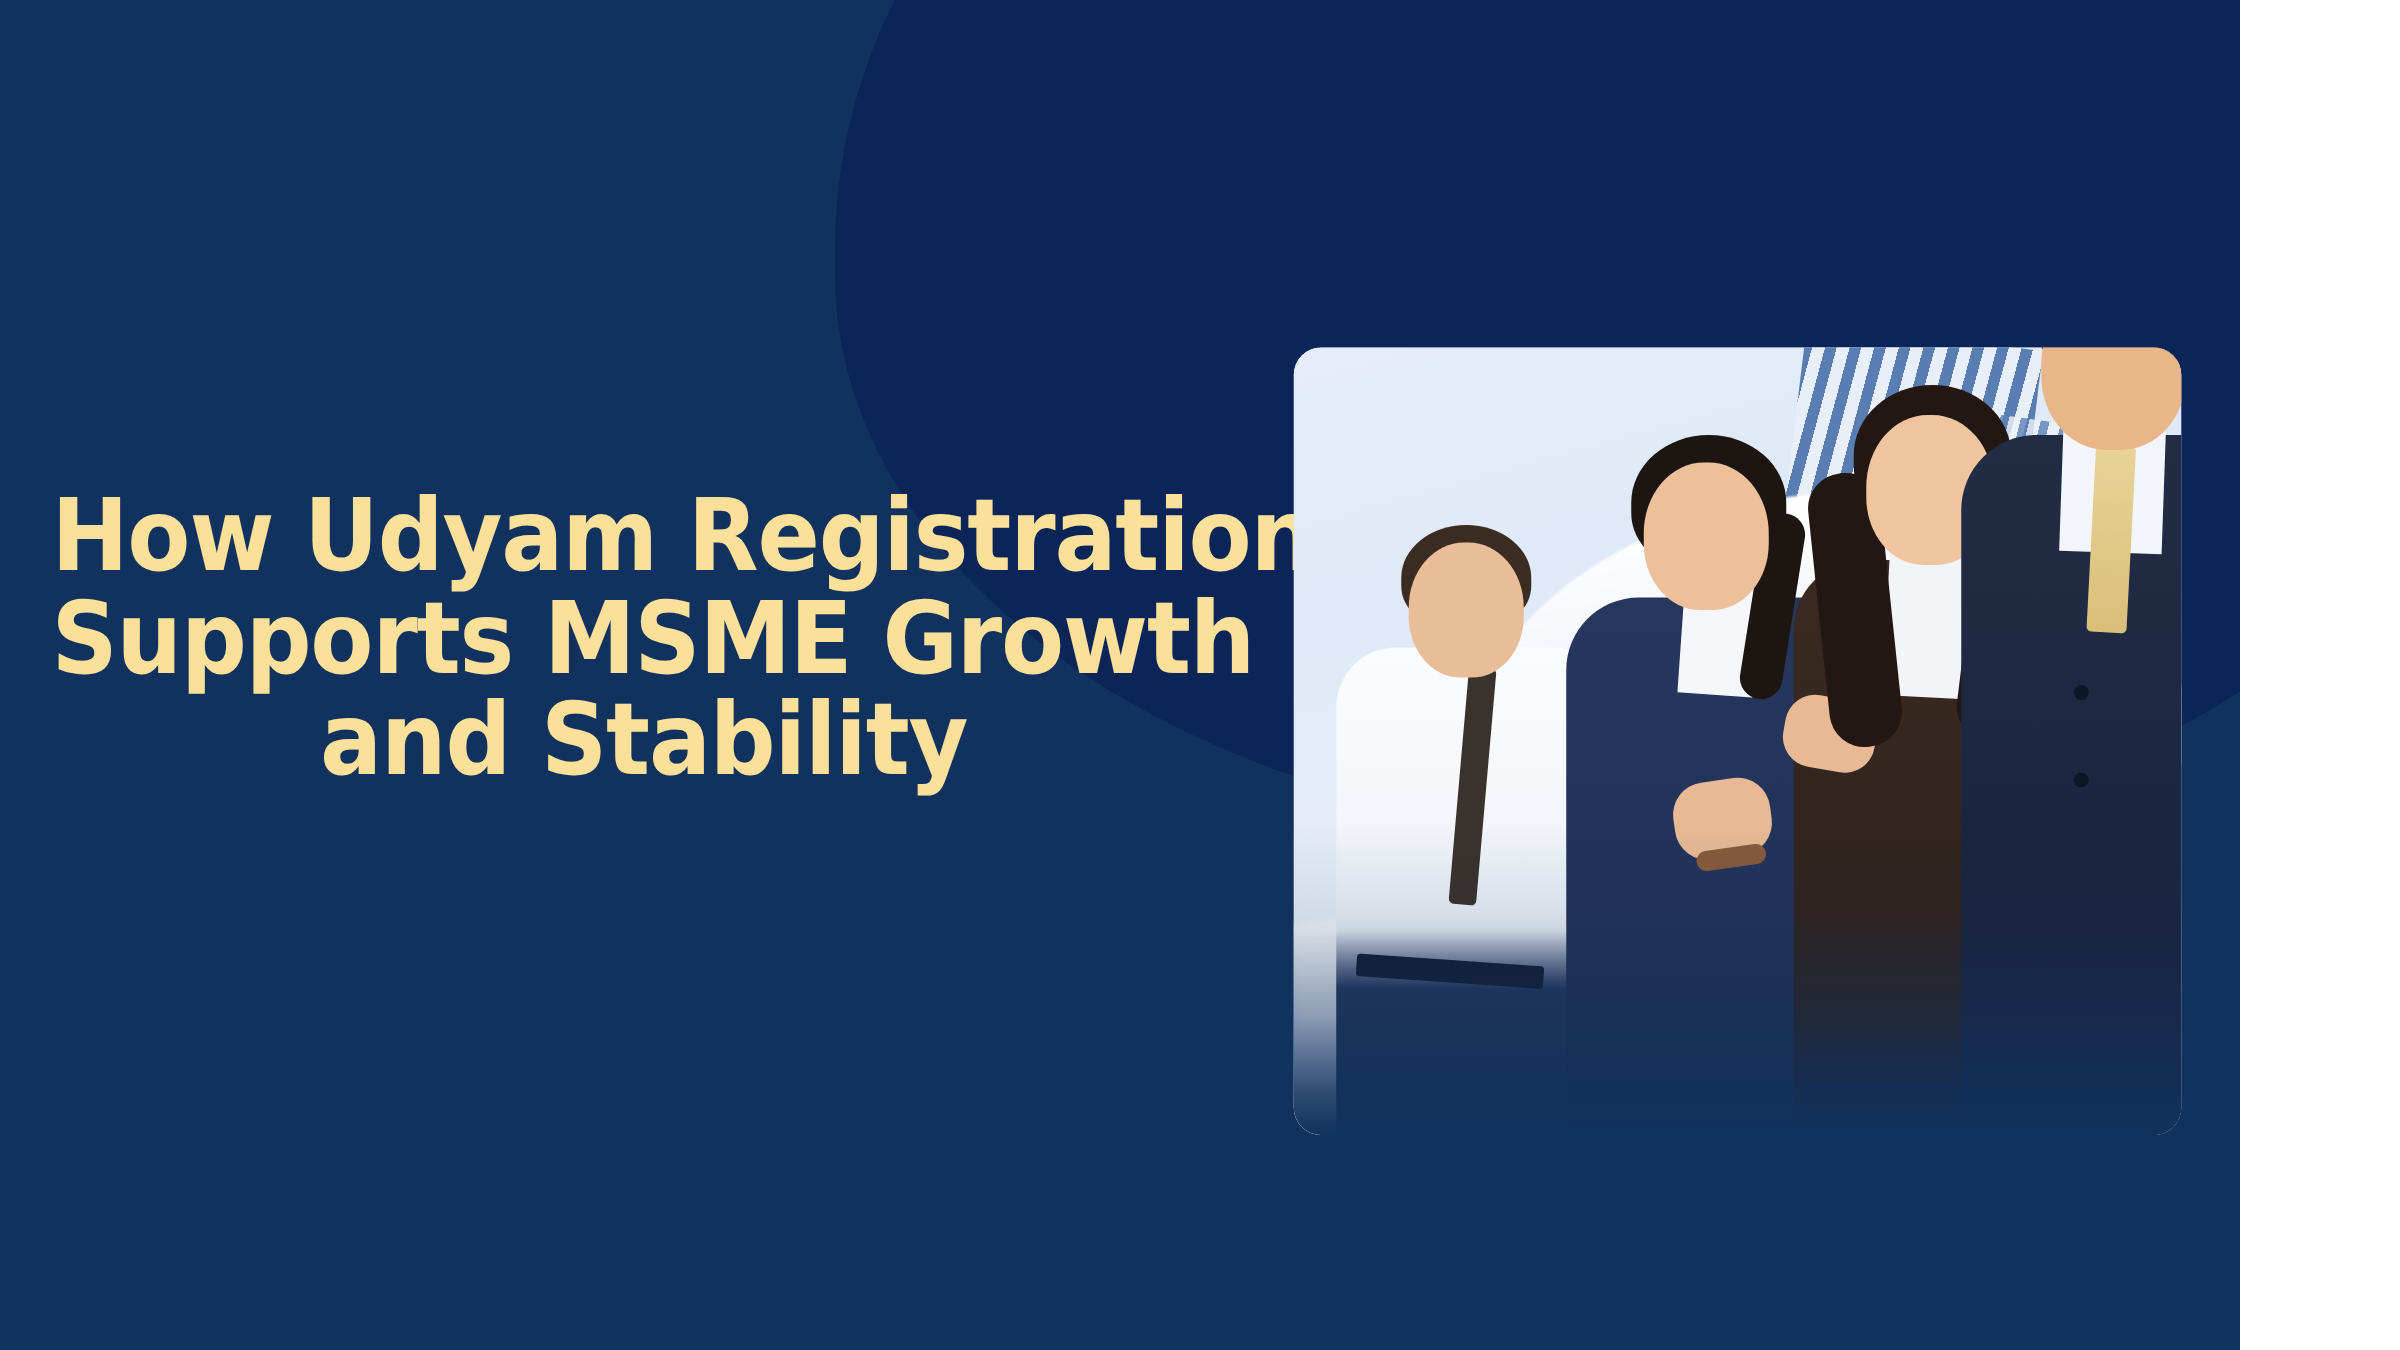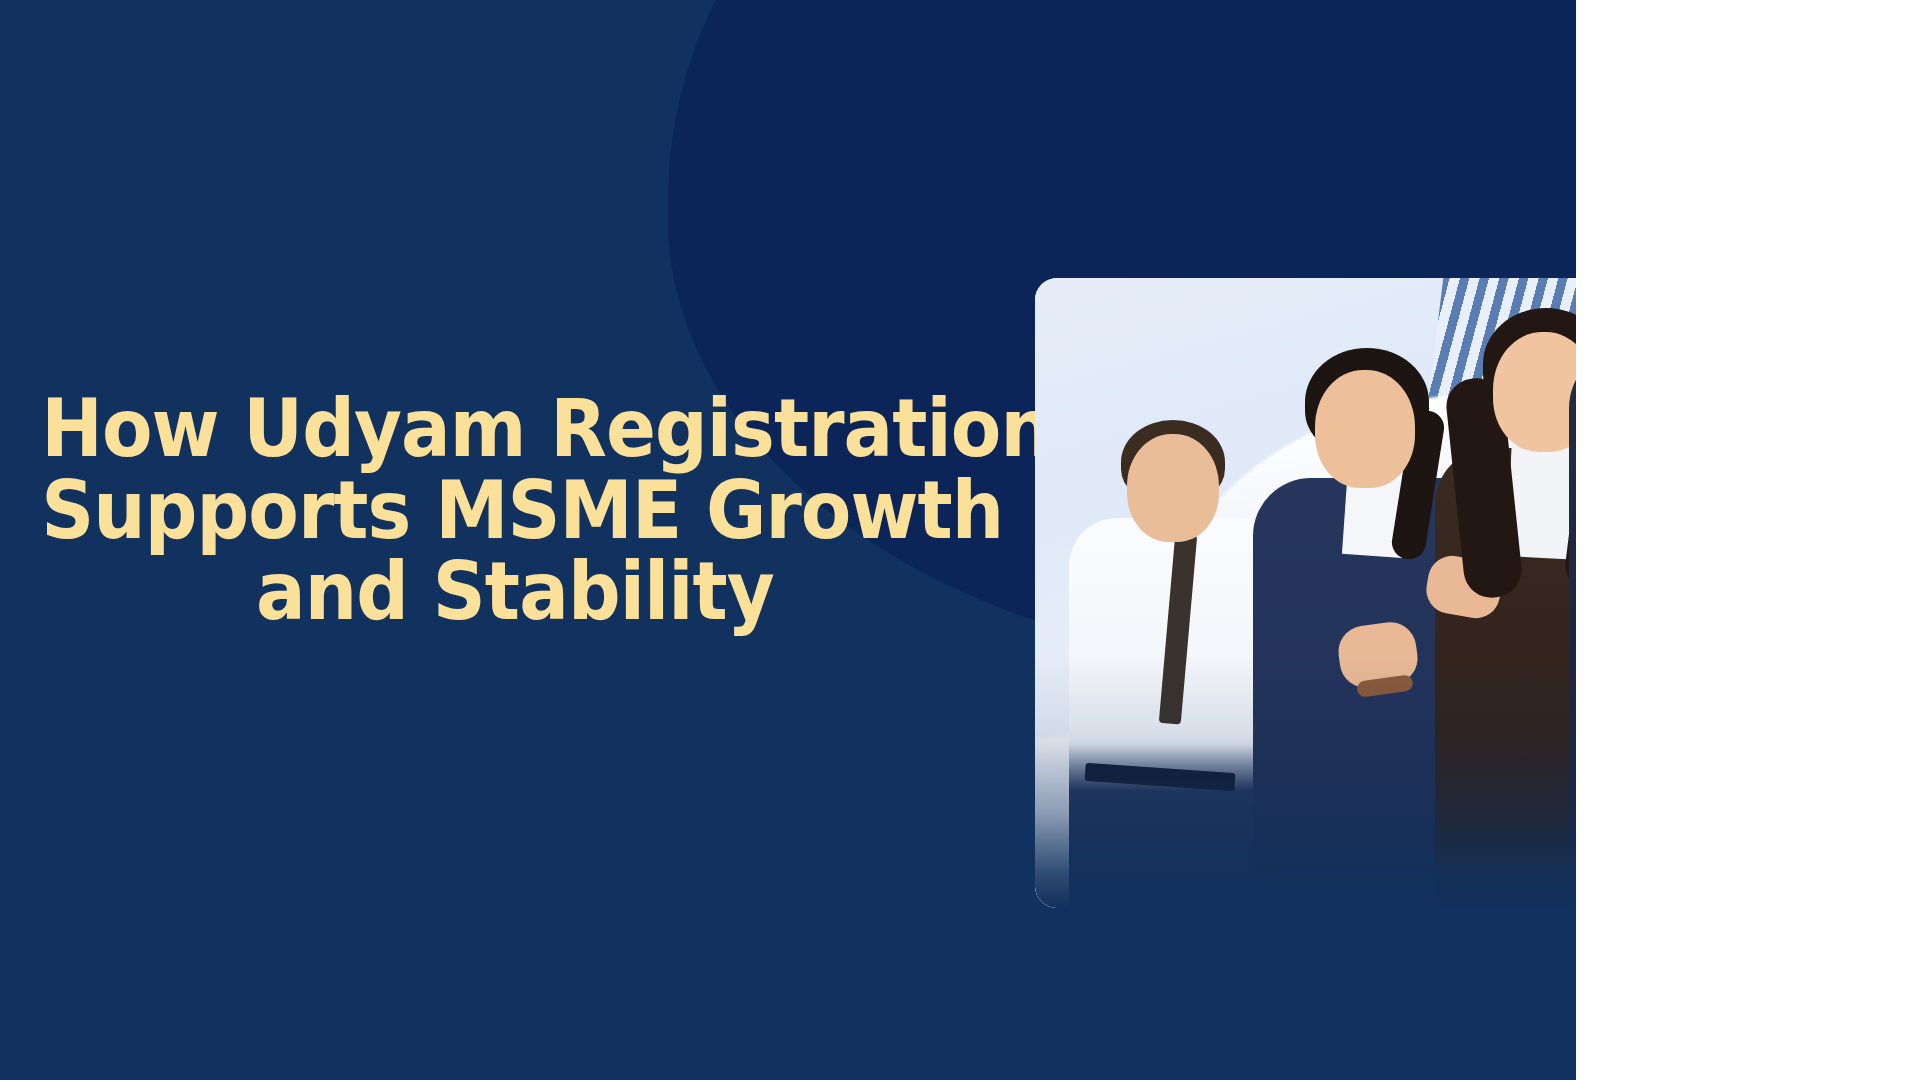--- a/index.html
+++ b/index.html
@@ -3,21 +3,21 @@
 <meta charset="utf-8">
 <style>
   * { margin:0; padding:0; box-sizing:border-box; }
   html, body {
     width:1920px; height:1080px;
     overflow:hidden;
     font-family:"Liberation Sans", sans-serif;
   }
   #stage {
     position:relative;
-    width:1576px; height:1080px;
+    width:1792px; height:1080px;
     background:#11315e;
     overflow:hidden;
   }
 
   
   .blob {
     position:absolute;
     background:#0b2559;
     pointer-events:none;
   }

